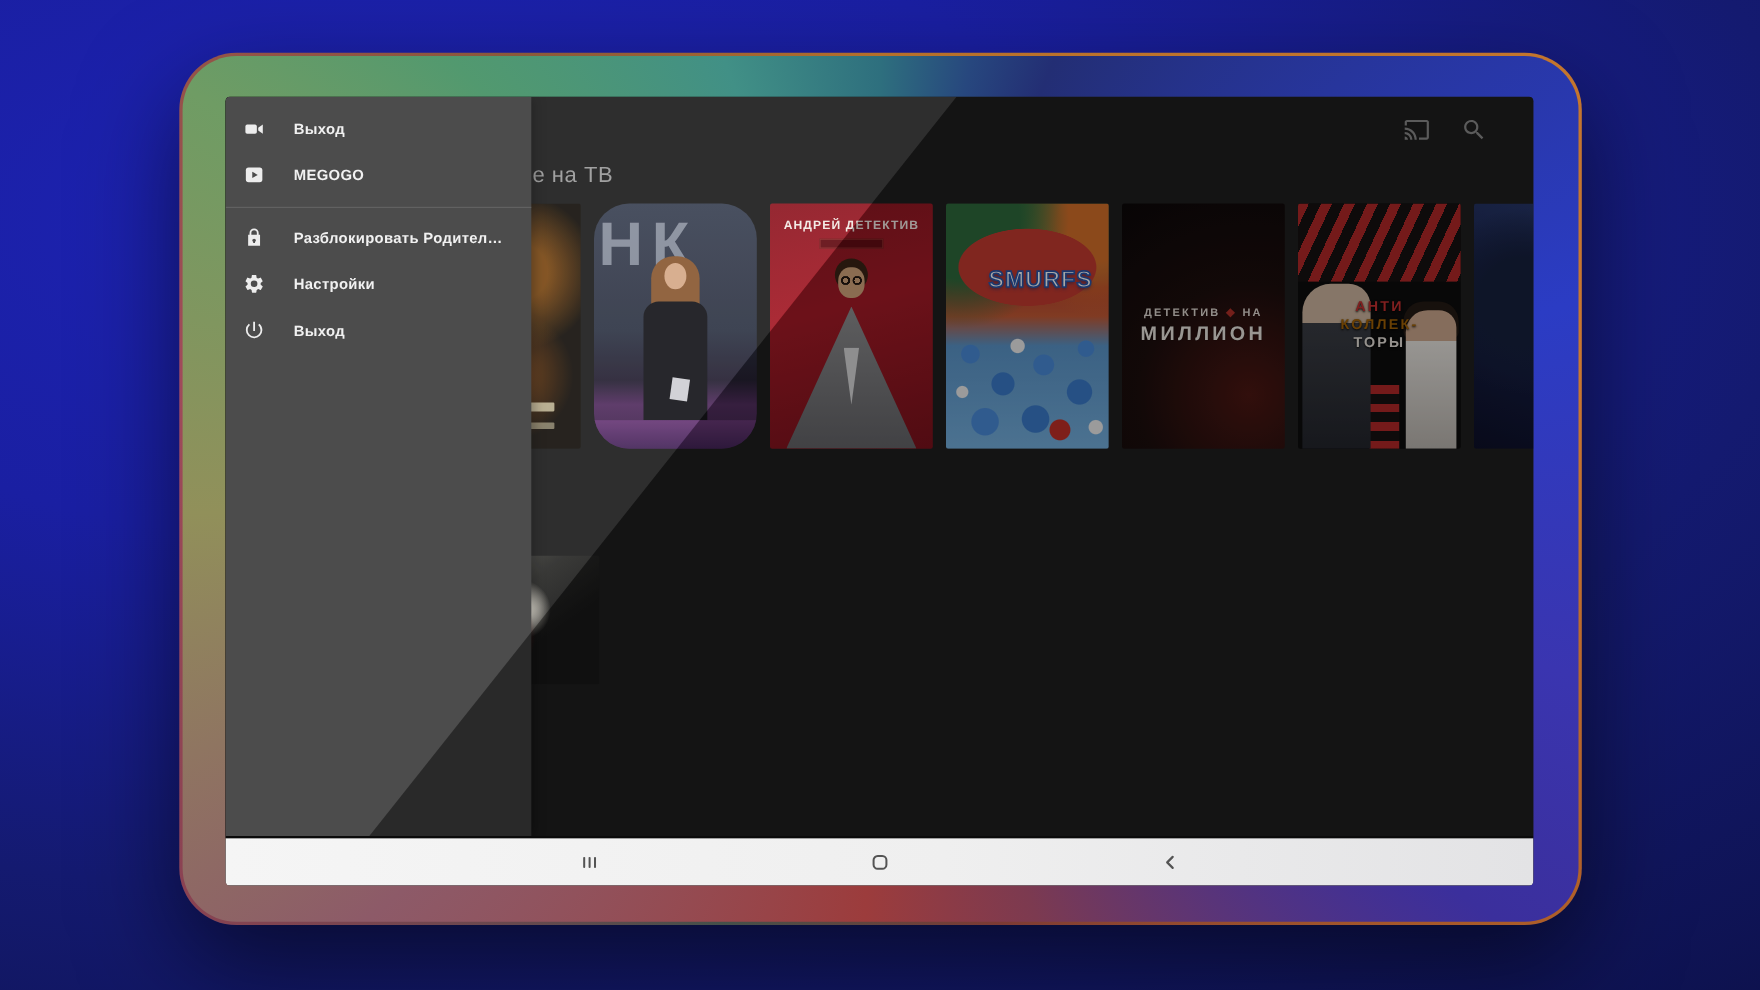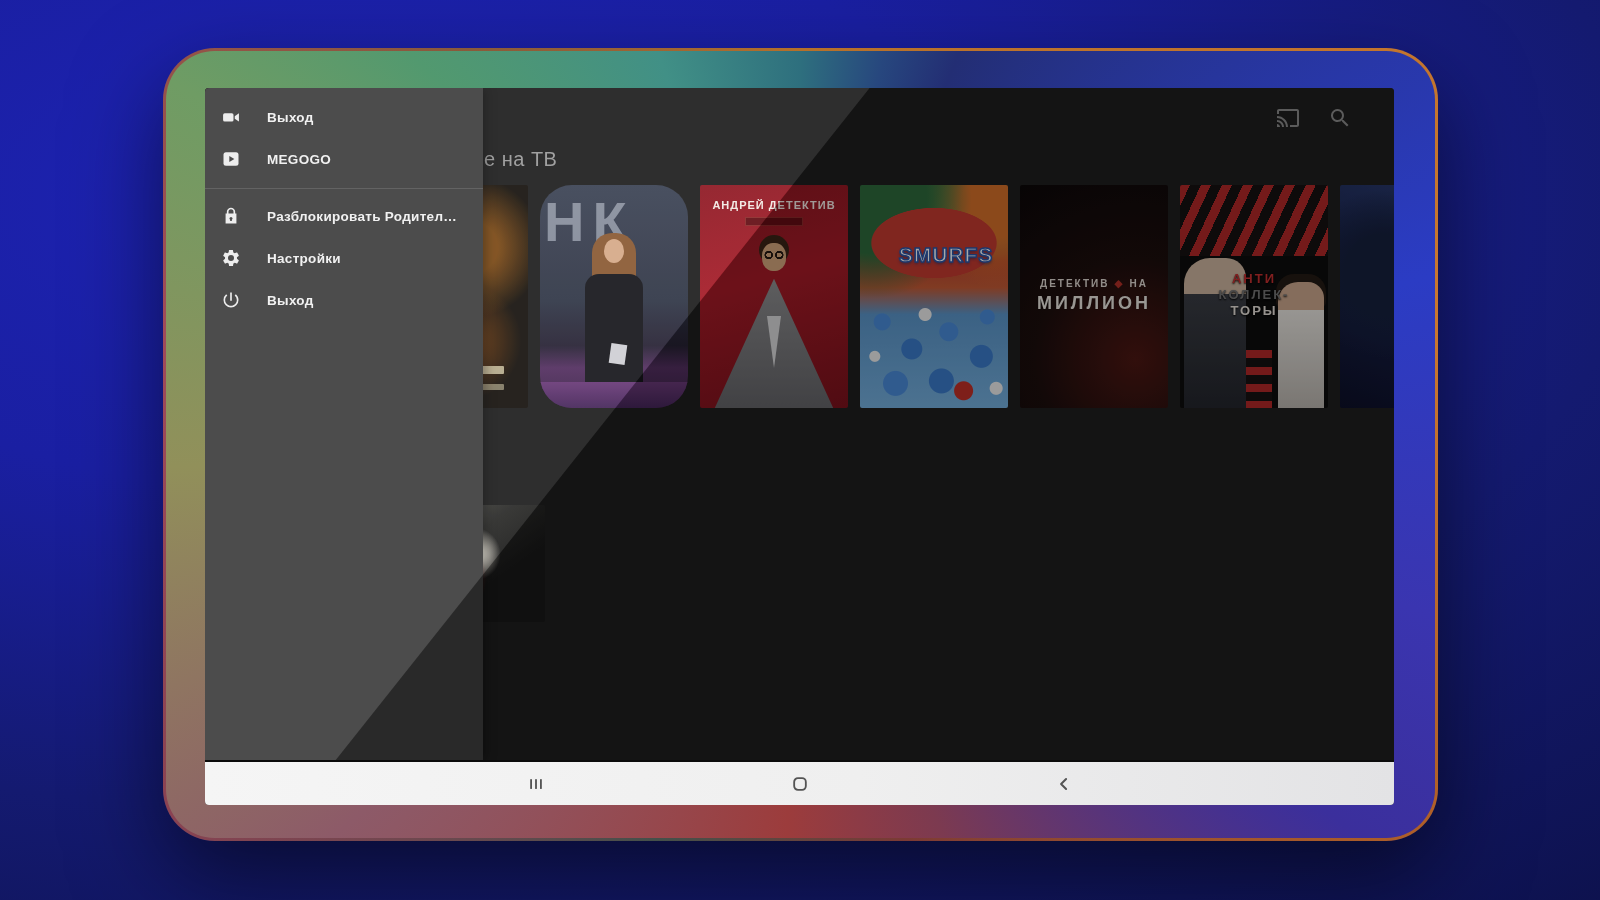--- a/index.html
+++ b/index.html
@@ -119,21 +119,21 @@
     background:repeating-linear-gradient(180deg, #b02828 0 8px, #161212 8px 17px); }
   .p6man { position:absolute; left:4px; bottom:0; width:62px; height:150px;
     background:linear-gradient(180deg,#cbb49e 0 24%, #3a3d44 24%, #23252c 100%); border-radius:26px 20px 0 0; }
   .p6woman { position:absolute; right:4px; bottom:0; width:46px; height:126px;
     background:linear-gradient(180deg,#caa68c 0 22%, #e6e3de 22%, #b9b4ae 100%); border-radius:20px 16px 0 0; }
   .p6whair { position:absolute; right:2px; bottom:100px; width:50px; height:34px;
     background:#241a14; border-radius:18px 18px 6px 6px; }
   .p6l1 { position:absolute; top:86px; left:0; right:0; text-align:center; font-size:13px; font-weight:800;
     color:#c23030; letter-spacing:2px; text-shadow:0 1px 2px #000; }
   .p6l2 { position:absolute; top:102px; left:0; right:0; text-align:center; font-size:13px; font-weight:800;
-    color:#737373; letter-spacing:2px; text-shadow:0 1px 2px #000; }
+    color:#a16207; letter-spacing:2px; text-shadow:0 1px 2px #000; }
   .p6l3 { position:absolute; top:118px; left:0; right:0; text-align:center; font-size:13px; font-weight:700;
     color:#e2ddd6; letter-spacing:2px; text-shadow:0 1px 2px #000; }
 
   
   .pos7 { background:
       radial-gradient(circle at 30% 40%, #16203e 0 24%, rgba(0,0,0,0) 50%),
       linear-gradient(200deg, #2c3e72 0%, #1a2450 42%, #0d1028 100%); }
 
   
   .row2tile { position:absolute; left:192px; top:417px; width:148px; height:117px; border-radius:2px; overflow:hidden;

